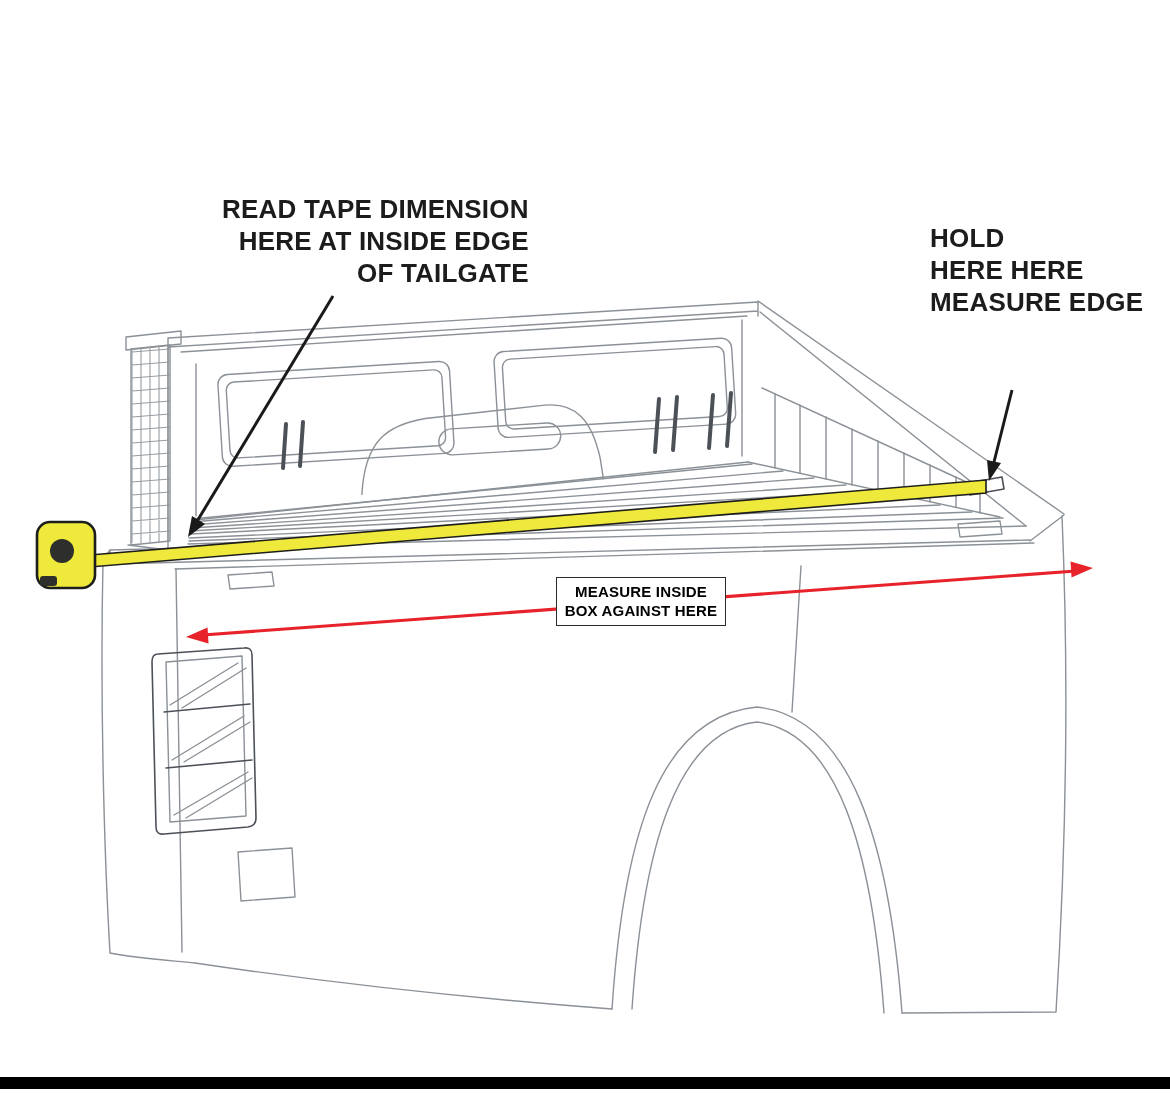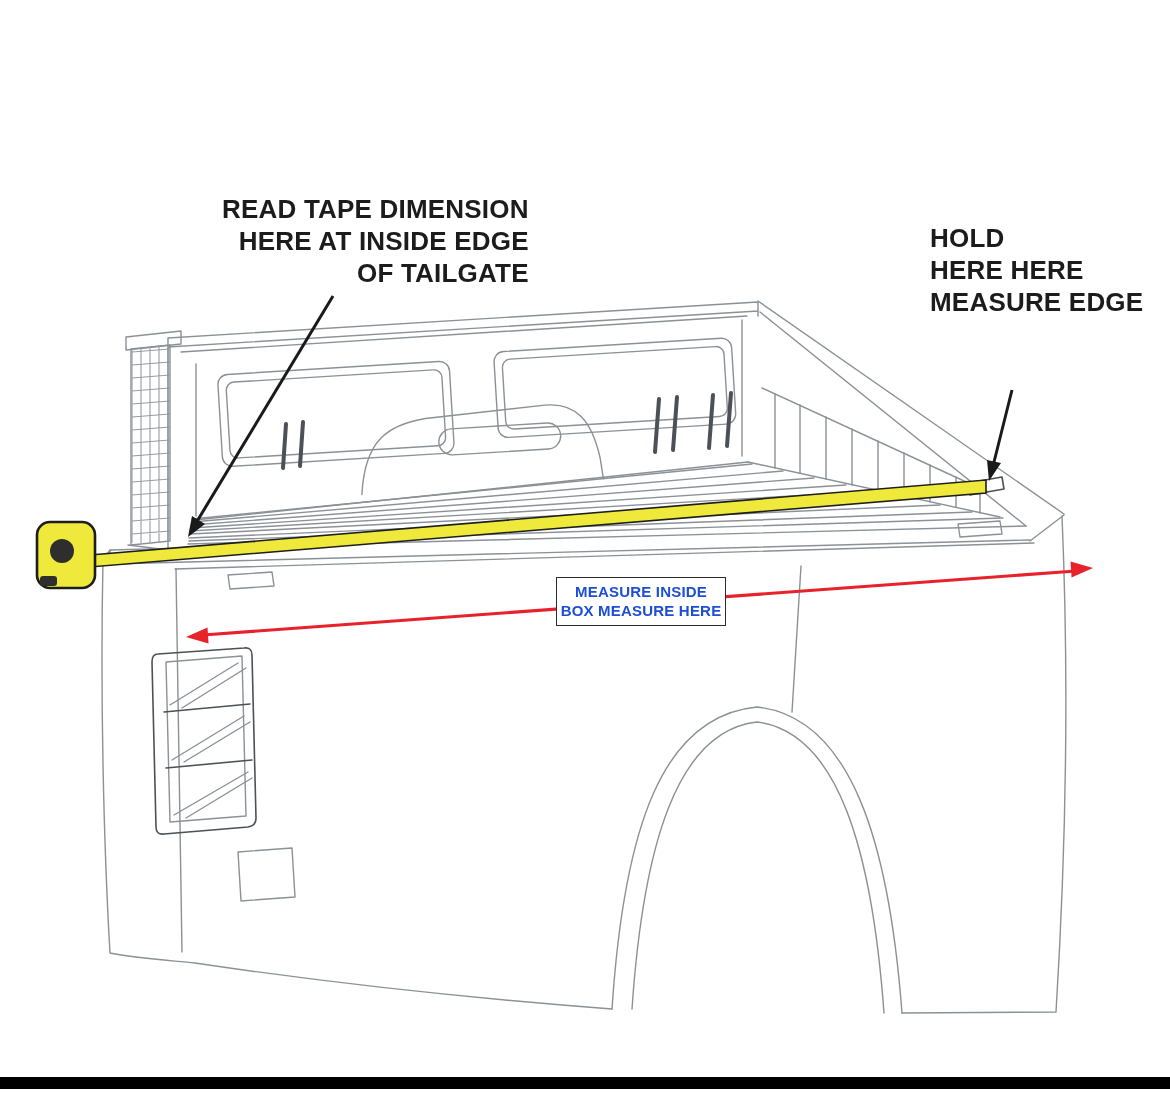--- a/index.html
+++ b/index.html
@@ -32,21 +32,21 @@
   .note{
     position:absolute;color:var(--annotation-text);font-weight:700;
     font-size:26px;line-height:32px;letter-spacing:.2px;white-space:nowrap;
   }
   .note span{display:block;}
   #note-read-tape{left:222px;top:193px;text-align:right;}
   #note-hold-tape{left:930px;top:222px;}
   #measure-label-box{
     position:absolute;left:556px;top:577px;width:168px;padding:4px 0 5px;
     background:#ffffff;border:1px solid #2b2b2b;text-align:center;
-    color:#1d4ed8;font-weight:700;font-size:15px;line-height:19px;letter-spacing:.2px;
+    color:#000000;font-weight:700;font-size:15px;line-height:19px;letter-spacing:.2px;
   }
   #measure-label-box span{display:block;}
   #bottom-bar{position:absolute;left:0;top:1077px;width:1170px;height:12px;background:var(--bottom-bar);}
 </style>
 </head>
 <body>
 
 <div id="canvas">
 
   <svg width="1170" height="1093" viewBox="0 0 1170 1093">
@@ -131,17 +131,17 @@
   </div>
 
   <div class="note" id="note-hold-tape">
     <span>HOLD</span>
     <span>HERE HERE</span>
     <span>MEASURE EDGE</span>
   </div>
 
   <div id="measure-label-box">
     <span>MEASURE INSIDE</span>
-    <span>BOX MEASURE HERE</span>
+    <span>BOX AGAINST HERE</span>
   </div>
 
   <div id="bottom-bar"></div>
 </div>
 
 </body></html>

